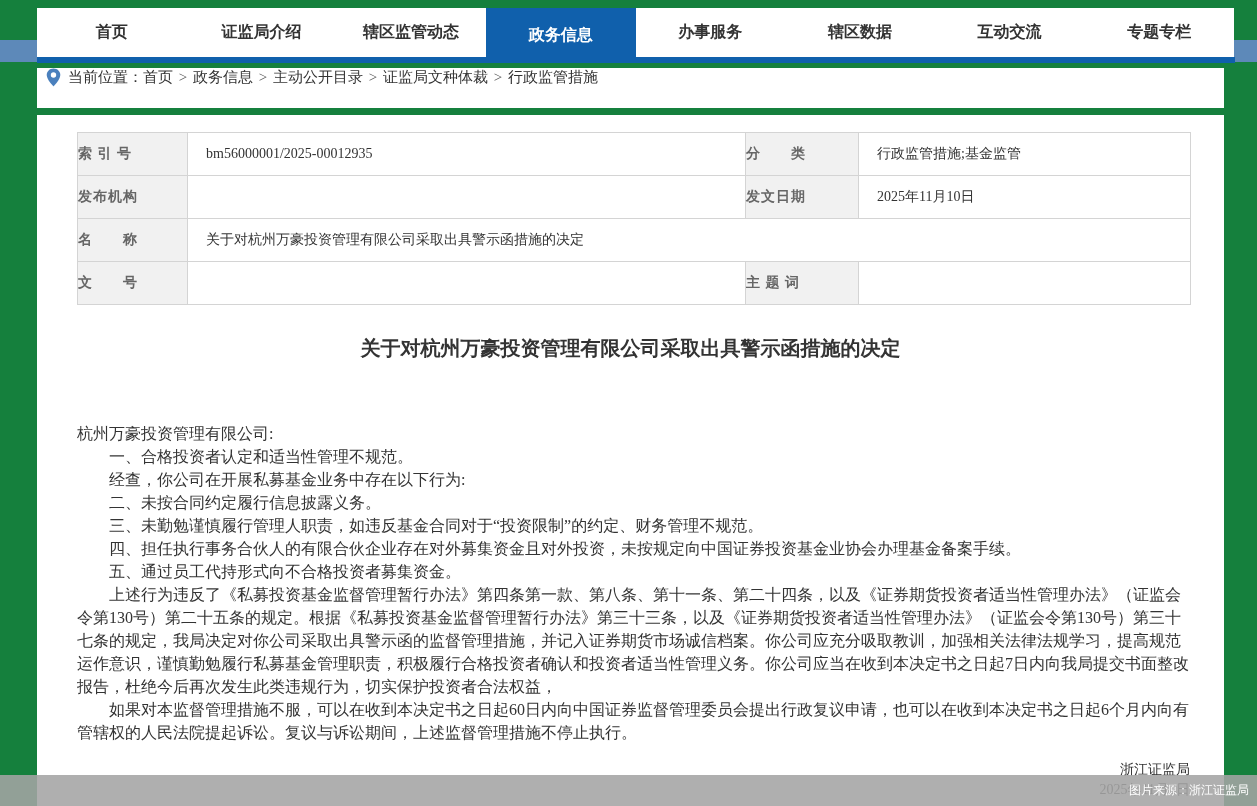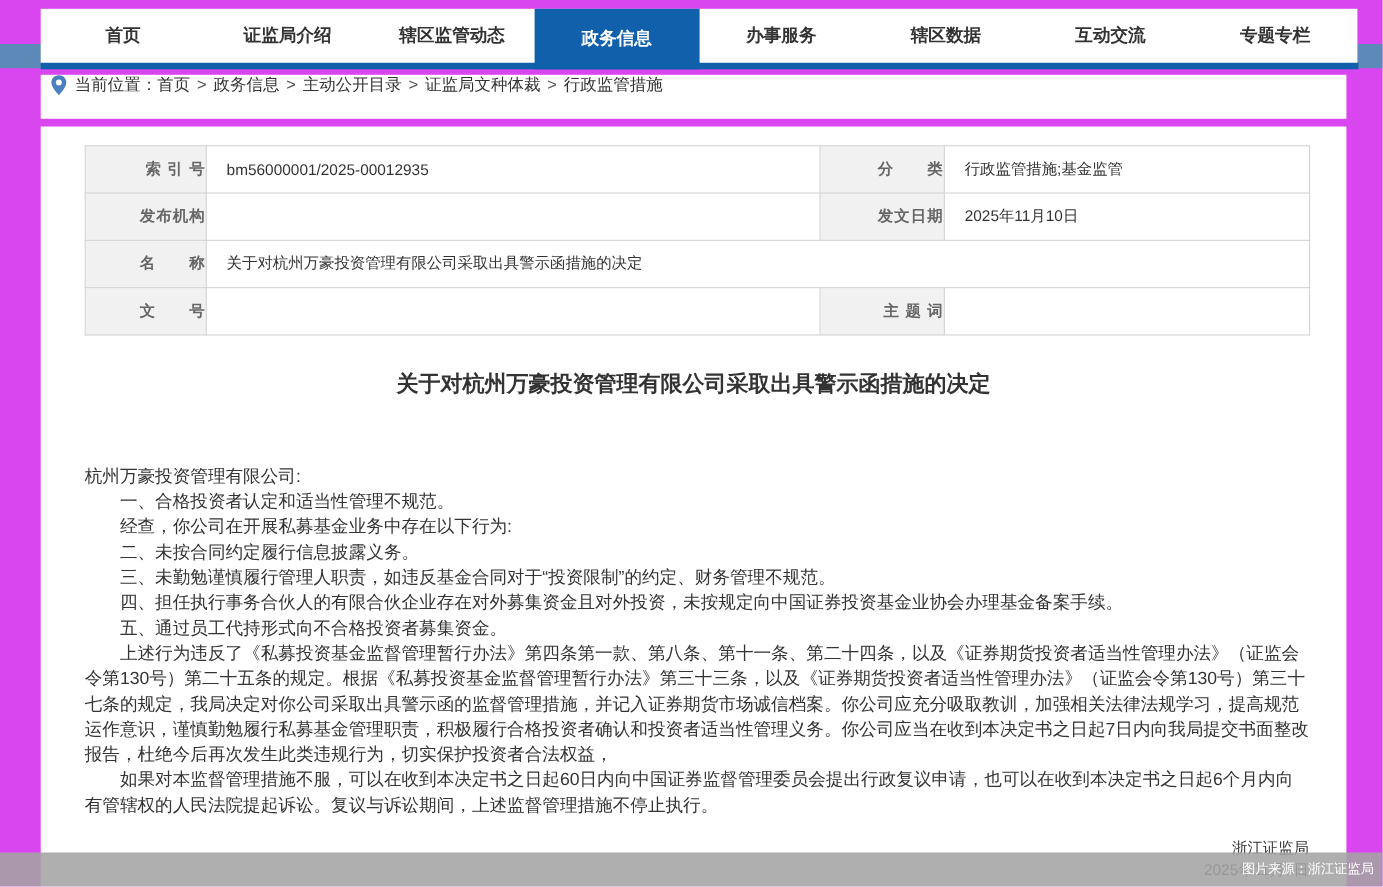--- a/index.html
+++ b/index.html
@@ -4,22 +4,23 @@
 <style>
   * { margin: 0; padding: 0; box-sizing: border-box; }
   html, body { background: #e9e9e9; }
   body { font-family: "Liberation Sans", "DejaVu Sans", sans-serif; }
 
   .page {
     position: relative;
     width: 1257px;
     height: 806px;
     margin: 0 auto;
-    background: #d946ef;
+    background: #15803d;
     overflow: hidden;
+    font-family: Liberation Serif, serif;
   }
 
   
   .steel-band {
     position: absolute;
     top: 40px; left: 0; right: 0;
     height: 22px;
     background: var(--steel, #5d89b9);
   }
   .navbar {
@@ -91,21 +92,21 @@
   }
   table.meta td {
     border: 1px solid #d4d4d4;
     height: 43px;
     vertical-align: middle;
   }
   td.lbl {
     background: #f1f1f1;
     color: #666666;
     font-weight: bold;
-    text-align: right;
+    text-align: left;
     letter-spacing: 1px;
   }
   td.val {
     background: #ffffff;
     color: #333333;
     padding-left: 18px;
   }
 
   .doc-title {
     margin-top: 30px;

